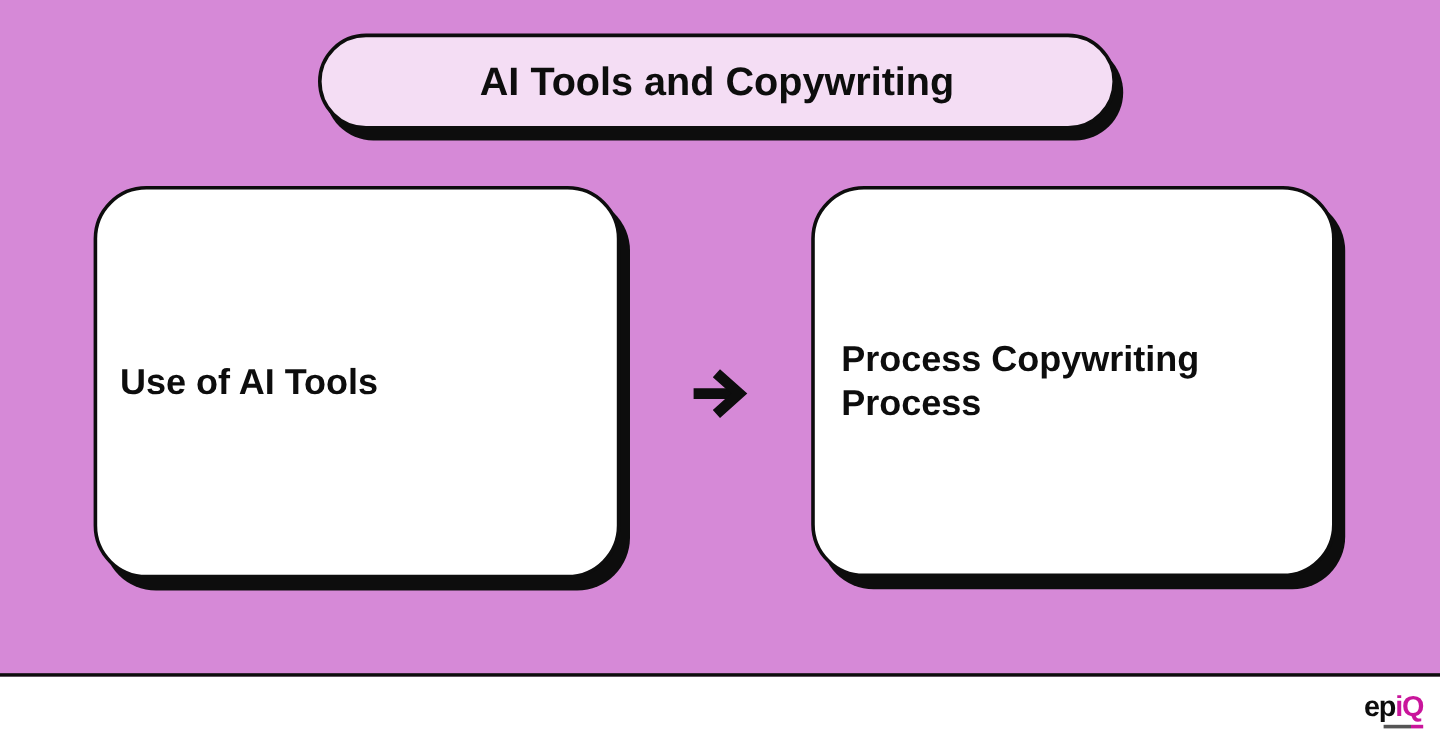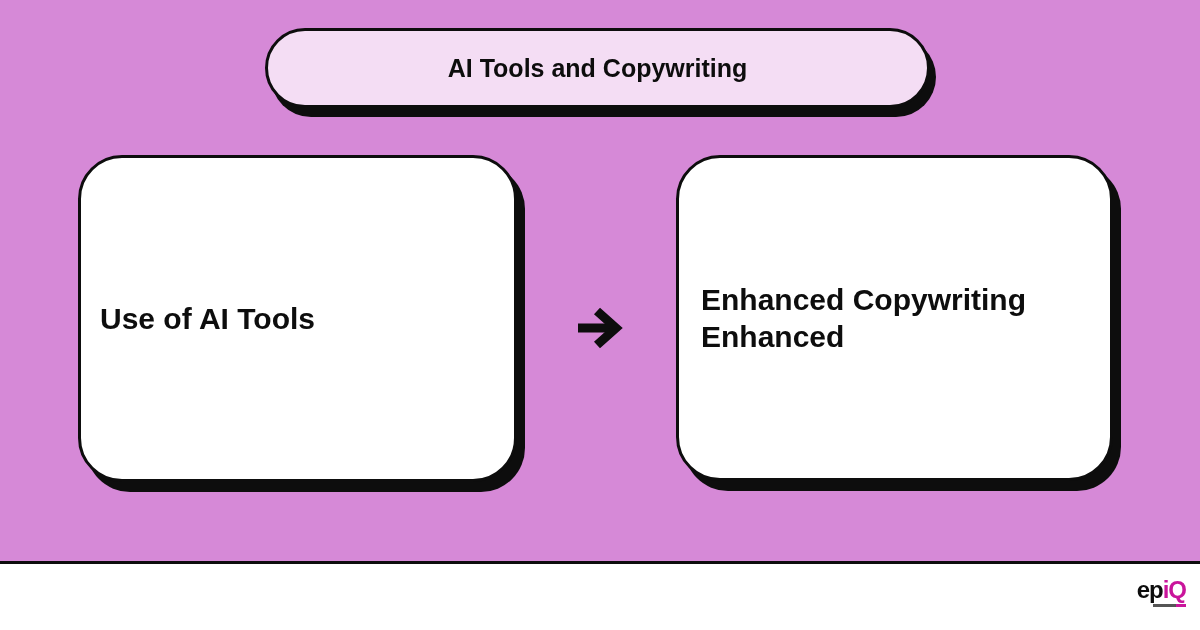--- a/index.html
+++ b/index.html
@@ -33,21 +33,21 @@
     box-sizing: border-box;
     background: var(--pill_fill, #f4ddf4);
     border: 3px solid var(--ink, #0d0d0d);
     border-radius: 48px;
     box-shadow: 6px 9px 0 var(--ink, #0d0d0d);
     display: flex;
     align-items: center;
     justify-content: center;
   }
   .title-pill .title-text {
-    font-size: 25px;
+    font-size: 33px;
     font-weight: bold;
     color: var(--ink, #0d0d0d);
   }
   .node {
     position: absolute;
     box-sizing: border-box;
     background: var(--node_fill, #ffffff);
     border: 3px solid var(--ink, #0d0d0d);
     border-radius: 44px;
     box-shadow: 8px 10px 0 var(--ink, #0d0d0d);
@@ -133,21 +133,21 @@
     </div>
 
     <div class="connector">
       <svg width="48" height="46" viewBox="0 0 48 46" aria-hidden="true">
         <path d="M2 23 H38" stroke="#0d0d0d" stroke-width="9" fill="none"></path>
         <path d="M21 6 L40 23 L21 40" stroke="#0d0d0d" stroke-width="9" fill="none" stroke-linejoin="miter"></path>
       </svg>
     </div>
 
     <div class="node node-right">
-      <span class="node-label">Enhanced Copywriting Enhanced</span>
+      <span class="node-label">Process Copywriting Process</span>
     </div>
 
   </div>
 
   <div class="footer">
     <div class="brand">
       <span class="wordmark"><span>ep</span><span class="accent">iQ</span></span>
       <span class="tagline"></span>
     </div>
   </div>

